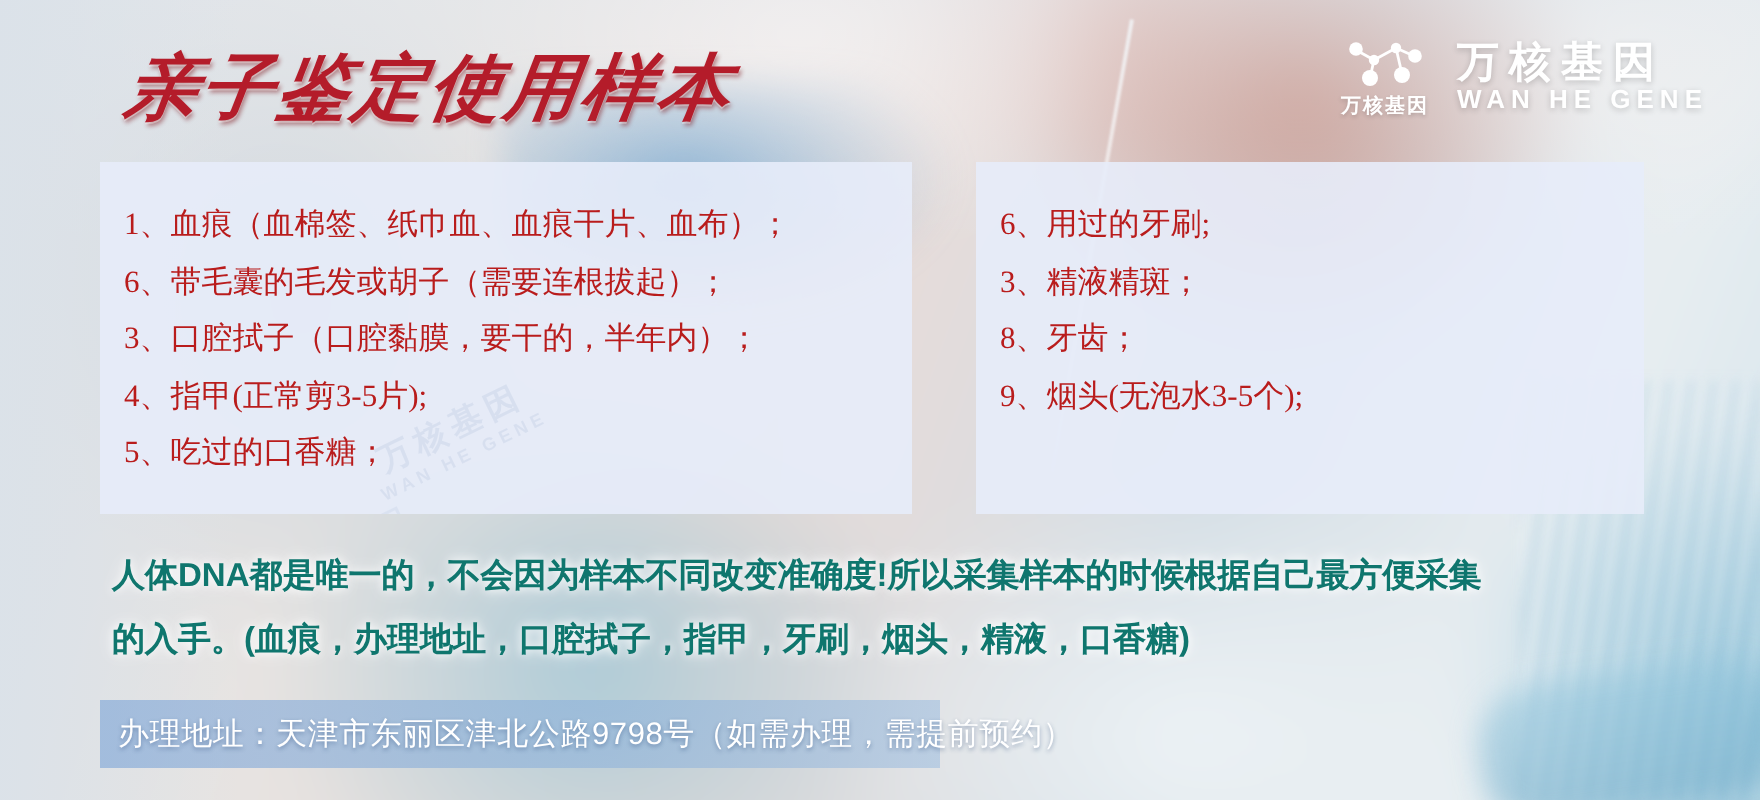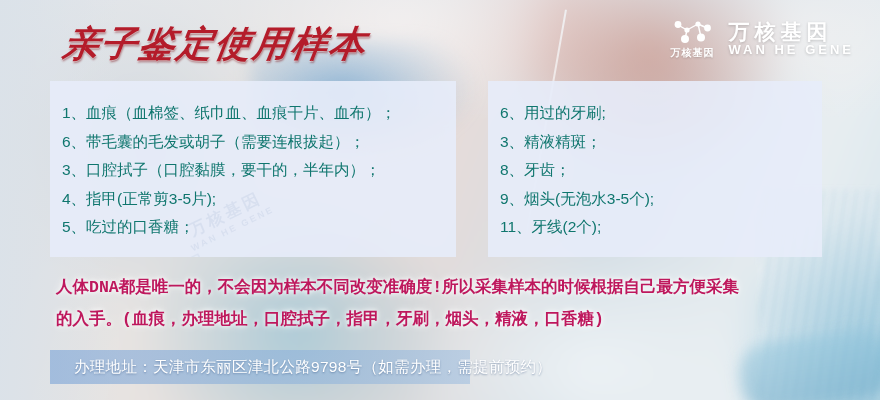--- a/index.html
+++ b/index.html
@@ -100,58 +100,58 @@
     position:absolute;top:81px;height:176px;
     background:rgba(231,236,250,.90);
     overflow:hidden;
   }
   #panel-left{left:50px;width:406px;}
   #panel-right{left:488px;width:334px;}
   .panel ul{
     list-style:none;margin:0;padding:18px 0 0 12px;
   }
   .panel li{
-    color:#0f766e;
+    color:#b91c1c;
     font-size:15.5px;
     line-height:28.5px;
     white-space:nowrap;
-    font-family:Liberation Sans, sans-serif;
+    font-family:Liberation Serif, serif;
   }
   #panel-right ul{}
 
   .wm{
     position:absolute;
     pointer-events:none;
     transform:rotate(-26deg);
     opacity:.30;
     display:flex;flex-direction:column;align-items:center;
     color:#9fb4d8;
   }
   .wm .wcn{font-size:20px;font-weight:700;letter-spacing:4px;color:#b8c6de;}
   .wm .wen{font-size:11px;font-weight:700;letter-spacing:3px;color:#b8c6de;}
   .wm-a{left:122px;top:118px;transform:rotate(-26deg) scale(.82);}
   .wm-b{left:76px;top:178px;transform:rotate(-26deg) scale(.72);opacity:.22;}
 
   
   .para{
     position:absolute;left:56px;top:272px;width:790px;
-    font-family:Liberation Mono, monospace;
+    font-family:Liberation Sans, sans-serif;
     font-size:16.5px;font-weight:700;line-height:32px;
-    color:#be185d;
+    color:#0f766e;
     text-shadow:0 0 4px rgba(255,255,255,.95),0 0 9px rgba(255,255,255,.85);
   }
 
   
   .addr{
     position:absolute;left:50px;top:350px;width:420px;height:34px;
     background:linear-gradient(90deg,rgba(125,165,215,.62),rgba(150,185,222,.52));
     display:flex;align-items:center;
   }
   .addr span{
-    padding-left:24px;
+    padding-left:9px;
     color:#ffffff;font-size:15.5px;font-weight:400;letter-spacing:.3px;
     white-space:nowrap;
     text-shadow:0 1px 2px rgba(40,70,120,.45);
     font-family:"Liberation Sans","DejaVu Sans",sans-serif;
   }
 </style>
 </head>
 <body>
 
 <div id="poster">
@@ -213,21 +213,20 @@
     </ul>
   </div>
 
   <div class="panel" id="panel-right">
 
     <ul>
       <li>6、用过的牙刷;</li>
       <li>3、精液精斑；</li>
       <li>8、牙齿；</li>
       <li>9、烟头(无泡水3-5个);</li>
-      <li>11、牙线(2个);</li>
     </ul>
   </div>
 
   <div class="para">
     <div>人体DNA都是唯一的，不会因为样本不同改变准确度!所以采集样本的时候根据自己最方便采集</div>
     <div>的入手。(血痕，办理地址，口腔拭子，指甲，牙刷，烟头，精液，口香糖)</div>
   </div>
 
   <div class="addr">
     <span>办理地址：天津市东丽区津北公路9798号（如需办理，需提前预约）</span>

